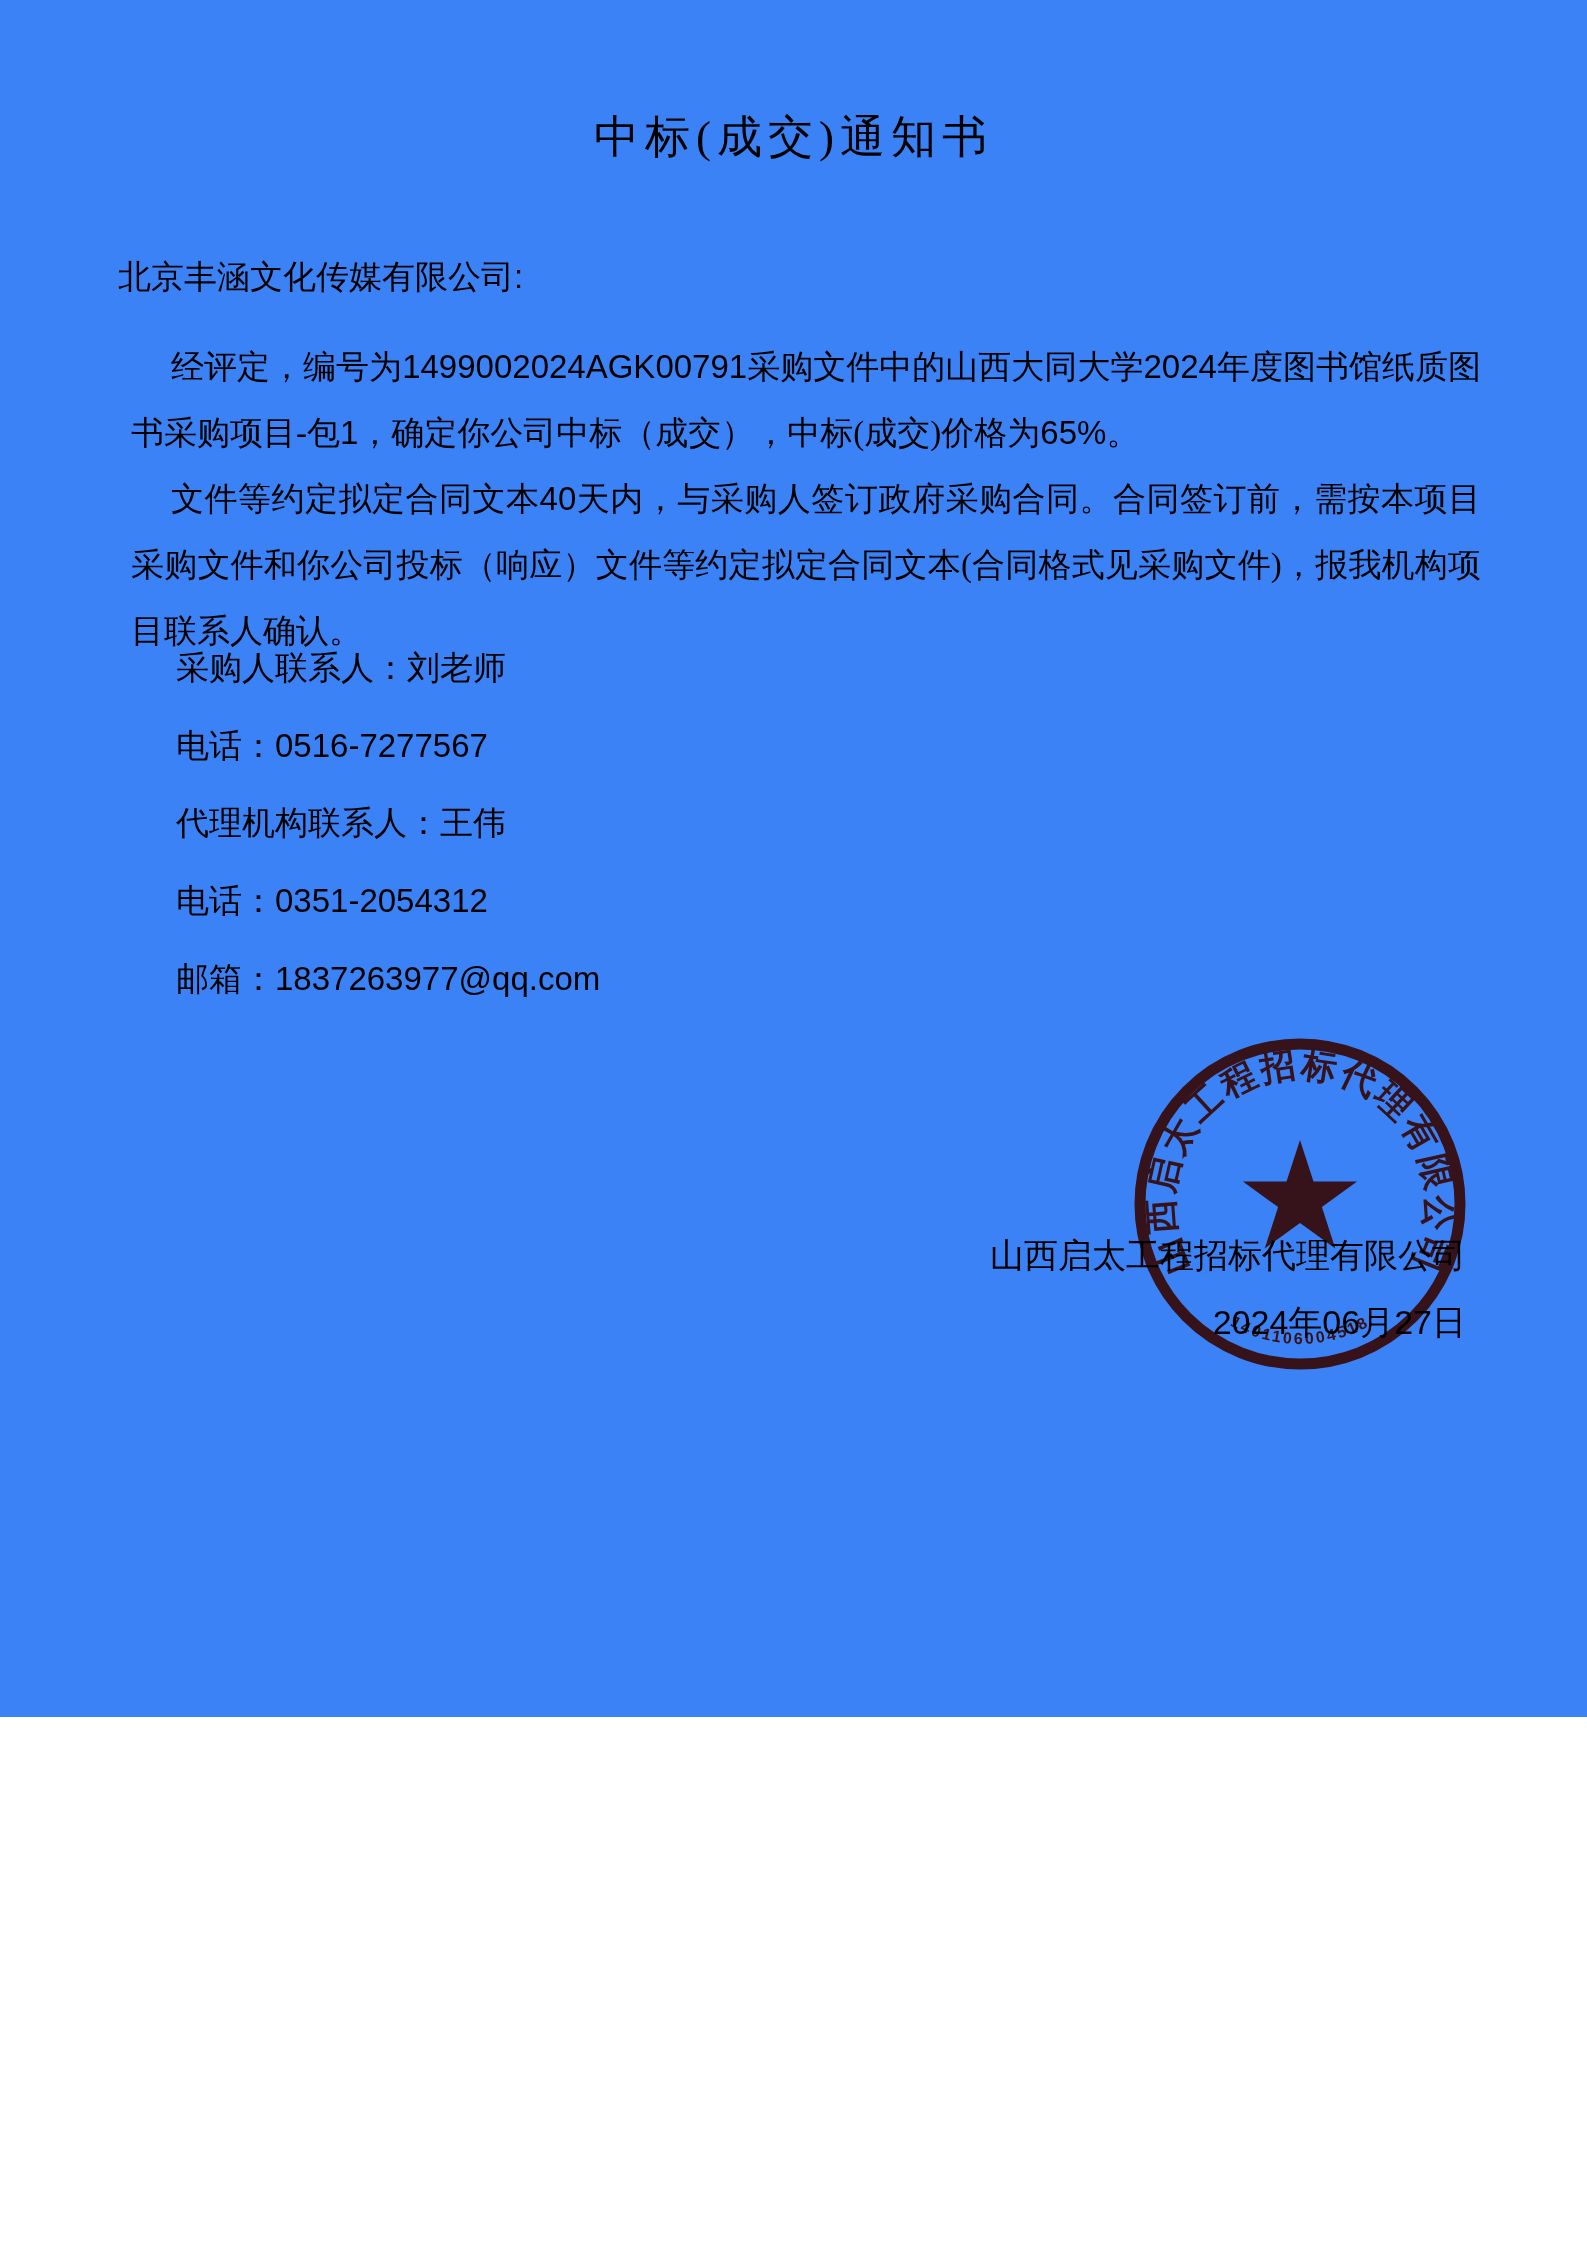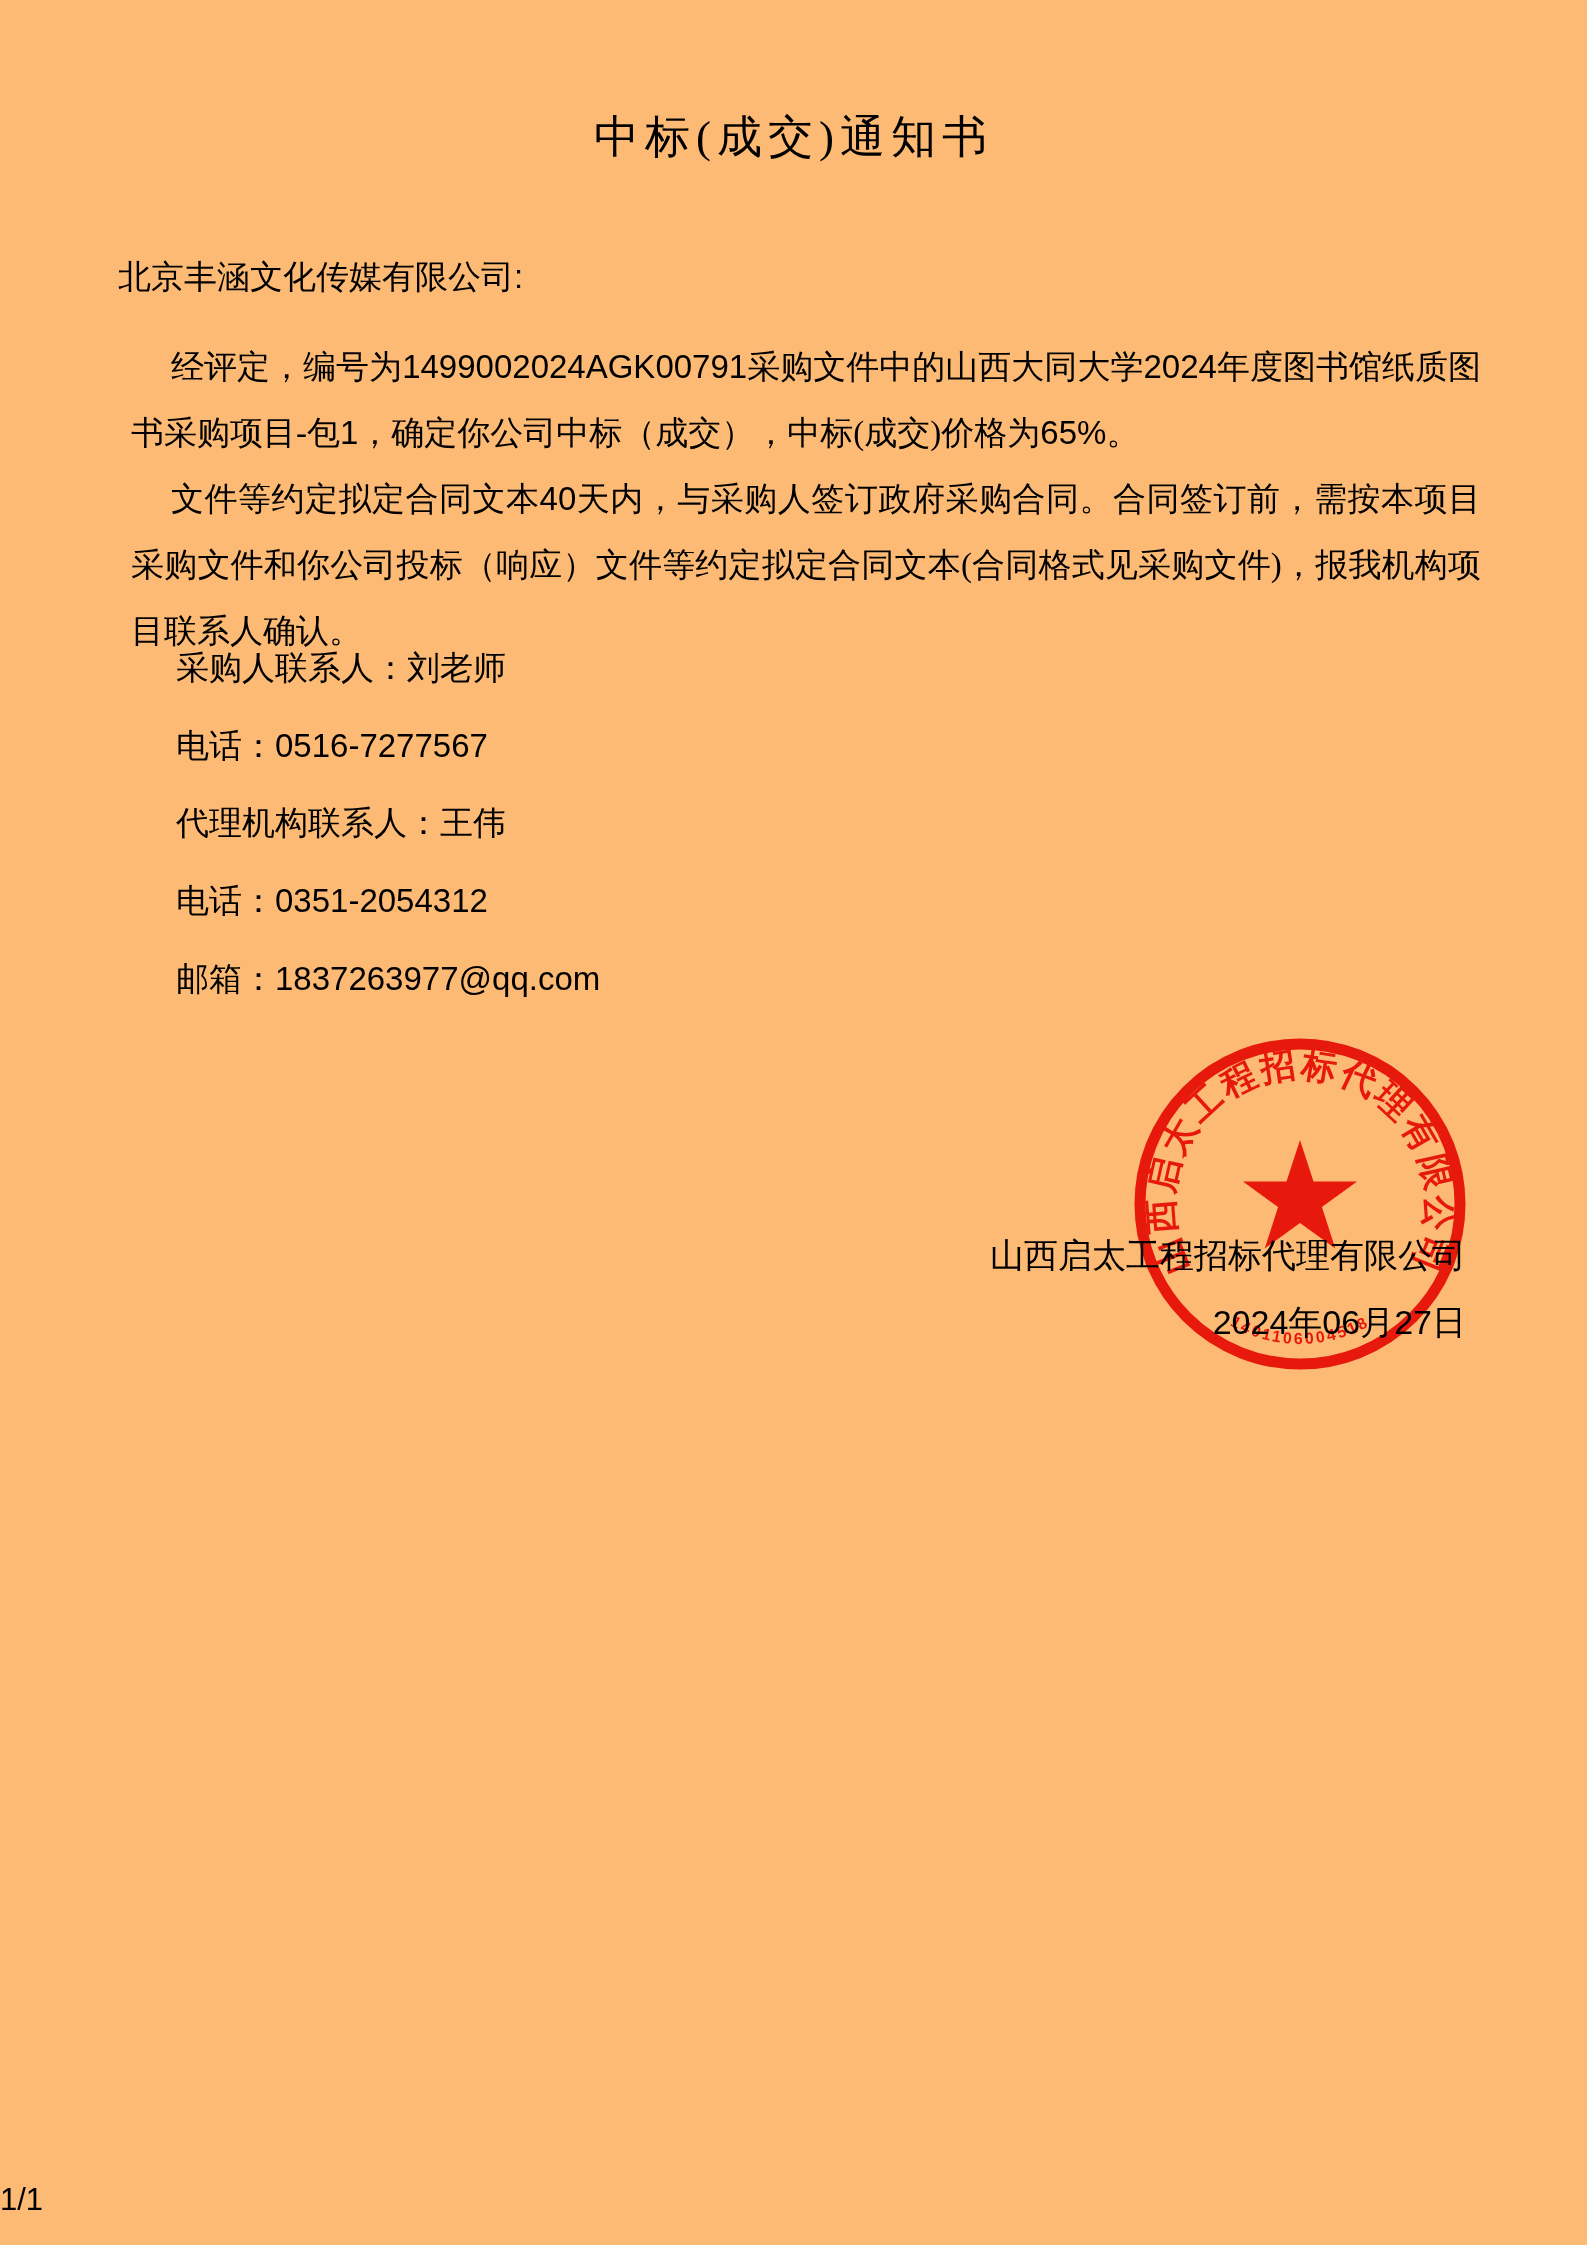--- a/index.html
+++ b/index.html
@@ -1,22 +1,22 @@
 <!DOCTYPE html>
 <html style="--seal-color: #e8160e;"><head>
 <meta charset="utf-8">
 <style>
   :root { --seal-color: #e8160e; }
   * { box-sizing: border-box; }
   html, body { margin: 0; padding: 0; background: #ffffff; }
   .page {
     position: relative;
     width: 1587px;
-    height: 2245px;
-    background: #fdba74;
+    height: 1717px;
+    background: #3b82f6;
     color: #000000;
     font-family: "Liberation Serif", "DejaVu Serif", serif;
     overflow: hidden;
   }
   .lat { font-family: "Liberation Sans", "DejaVu Sans", sans-serif; }
 
   .doc-title {
     position: absolute;
     top: 112px; left: 0; right: 0;
     text-align: center;

